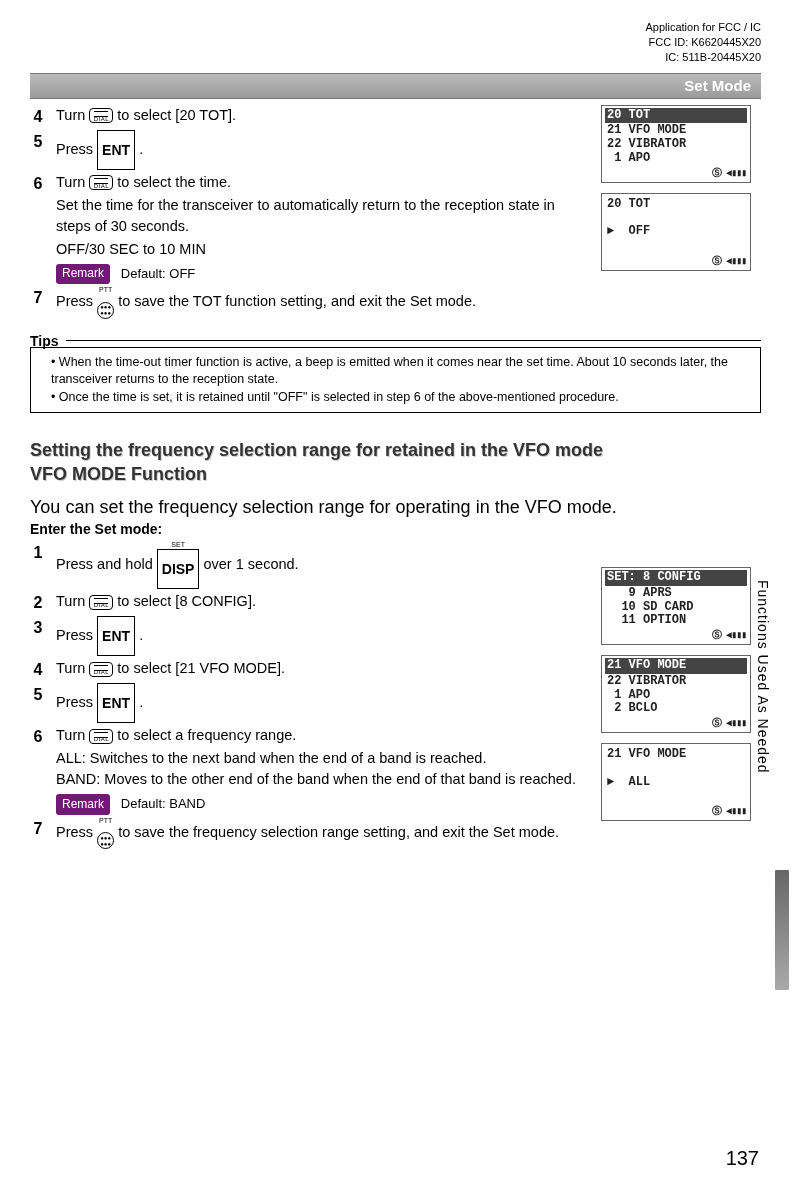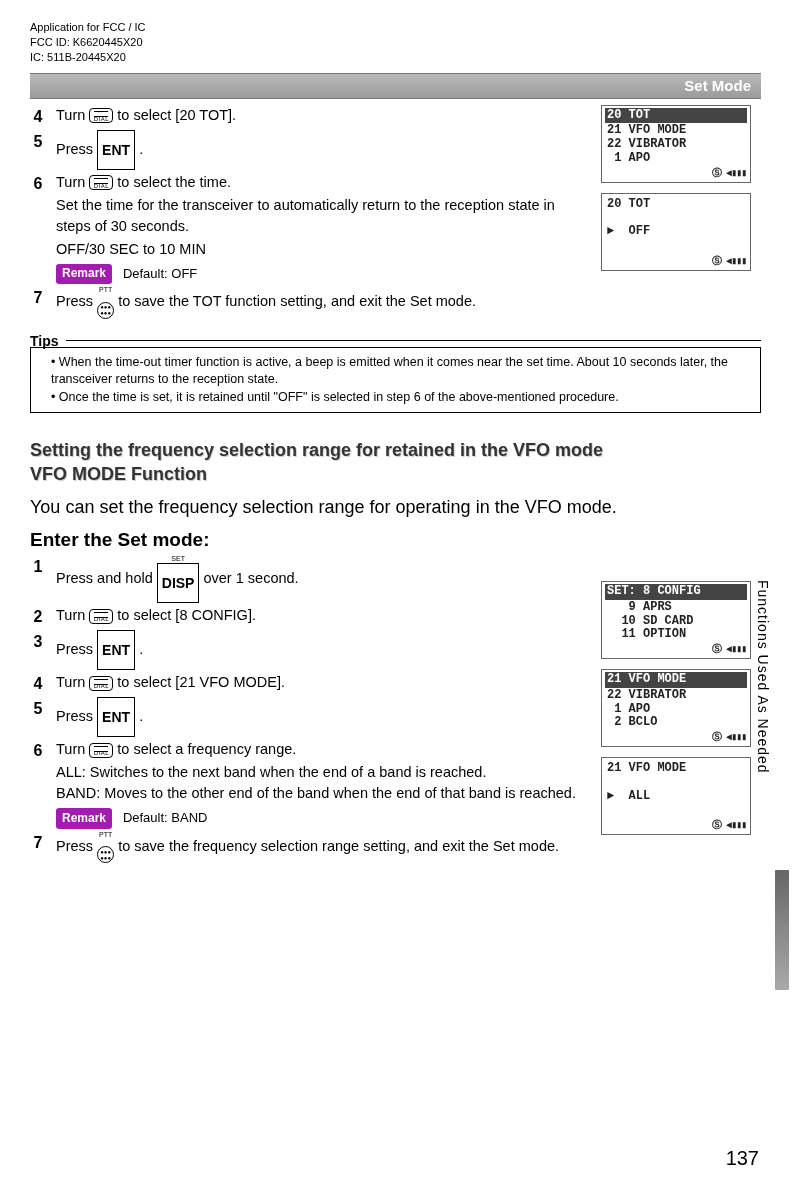--- a/index.html
+++ b/index.html
@@ -6,21 +6,21 @@
     margin: 0;
     font-family: Arial, Helvetica, sans-serif;
     color: #000;
     width: 797px;
     height: 1202px;
     position: relative;
     box-sizing: border-box;
     padding: 20px 36px 30px 30px;
   }
   .header-app {
-    text-align: left;
+    text-align: right;
     font-size: 11px;
     line-height: 1.35;
   }
   .titlebar {
     margin-top: 8px;
     background: linear-gradient(to bottom, #bbb 0%, #9a9a9a 100%);
     border-top: 1px solid #777;
     border-bottom: 1px solid #777;
     height: 24px;
     display: flex;
@@ -135,26 +135,26 @@
     width: 15px;
     height: 15px;
     display: inline-flex;
     align-items: center;
     justify-content: center;
     font-size: 6px;
     line-height: 1;
   }
   .remark {
     display: inline-block;
-    background: #a21caf;
+    background: #701a75;
     color: #fff;
     border-radius: 3px;
     padding: 1.5px 6px;
     font-size: 12px;
-    font-weight: bold;
+    font-weight: normal;
   }
   .remark-line {
     margin-top: 4px;
     font-size: 13px;
   }
   .sub {
     margin-top: 2px;
   }
   .tips-label {
     font-weight: bold;
@@ -189,22 +189,21 @@
     color: #333;
     text-shadow: 1px 1px 0 #ccc;
   }
   .section-intro {
     font-size: 18px;
     margin-top: 8px;
     line-height: 1.5;
   }
   .enter-set {
     font-weight: bold;
-    font-size: 19px;
-    margin-top: 8px;
+    font-size: 14px;
   }
   .lcd {
     border: 1px solid #666;
     width: 150px;
     height: 78px;
     padding: 4px 5px;
     box-sizing: border-box;
     font-family: "Courier New", monospace;
     font-weight: bold;
     font-size: 12px;

